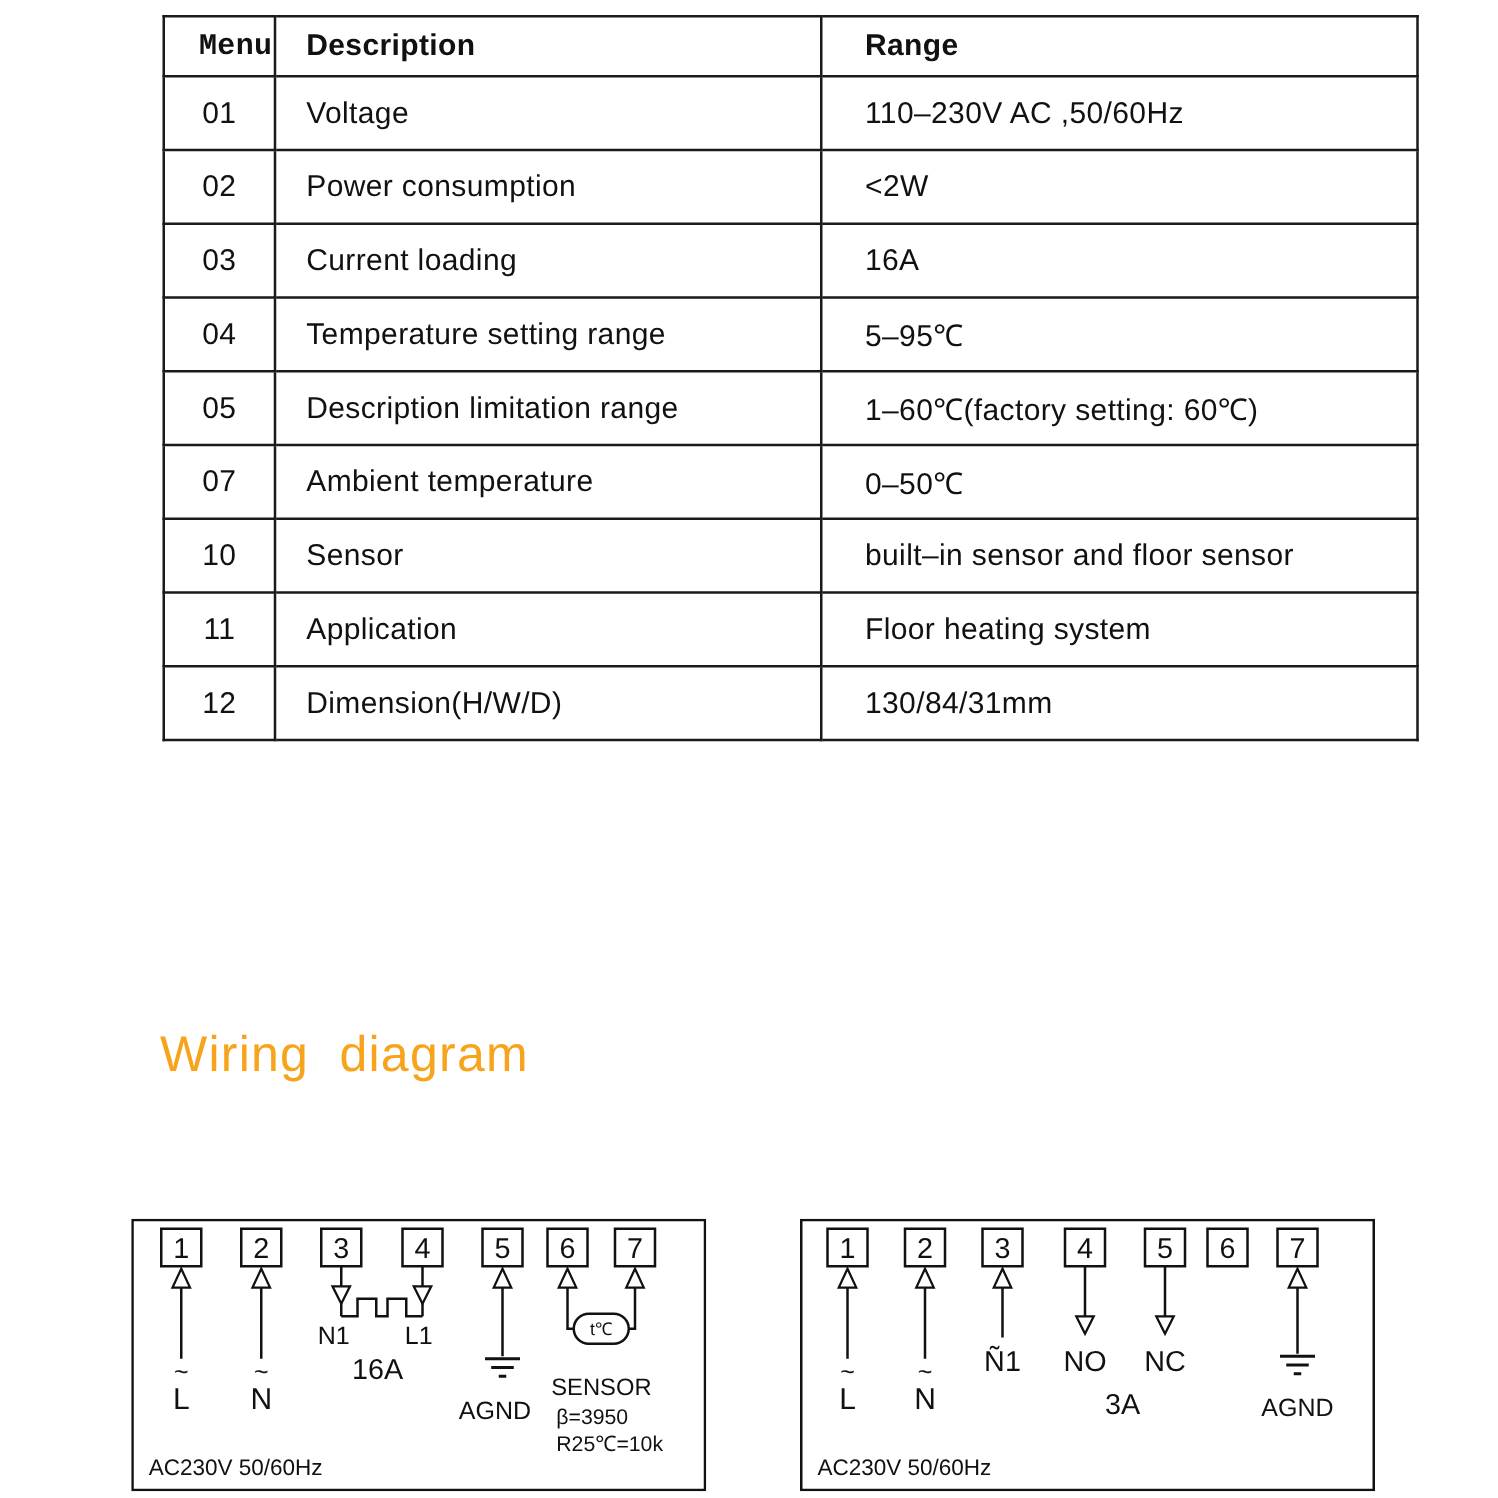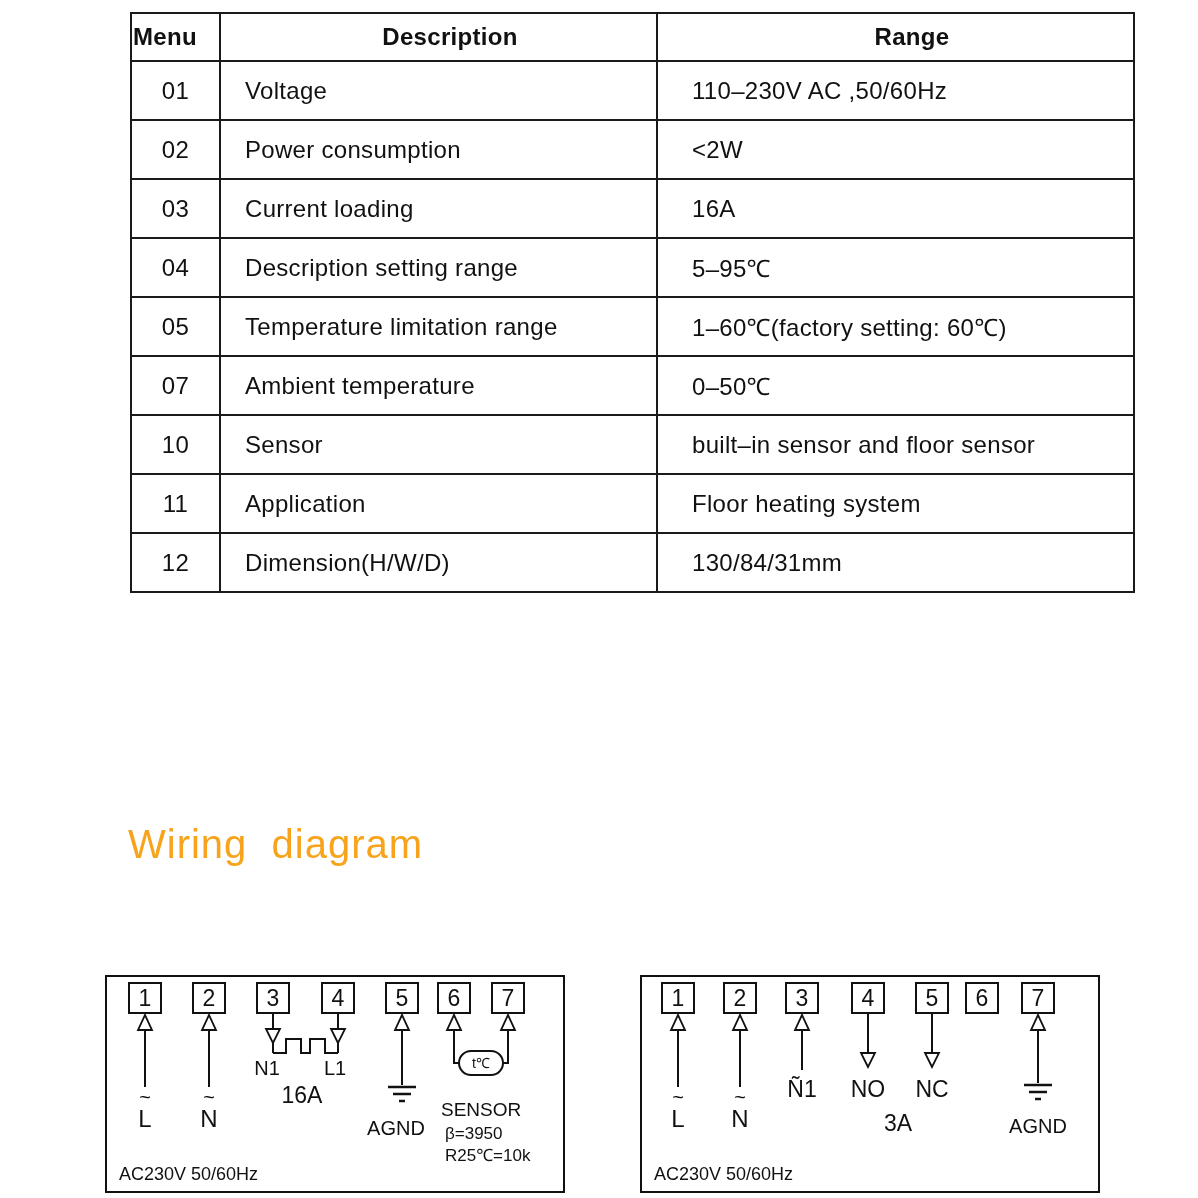--- a/index.html
+++ b/index.html
@@ -9,24 +9,24 @@
   }
   
   .spec-table {
     position:absolute; left:130px; top:12px;
     border-collapse:collapse; table-layout:fixed;
   }
   .spec-table th, .spec-table td {
     border:2px solid #1a1a1a; font-size:24px; vertical-align:middle;
     letter-spacing:0.3px; overflow:hidden; white-space:nowrap;
   }
-  .spec-table th { font-weight:bold; height:44px; text-align:center; }
+  .spec-table th { font-weight:bold; height:44px; text-align:left; }
   .spec-table td { font-weight:normal; height:55px;margin-top:48px; }
   .col-menu  { width:85px;  text-align:center; }
-  th.col-menu { text-align:left; }
+  th.col-menu { text-align:right;font-family:Liberation Mono, monospace; }
   .col-desc  { width:410px; padding-left:24px; }
   .col-range { width:440px; padding-left:34px; }
   
   .wiring-title {
     position:absolute; left:112px; top:806px; margin:16px;
     font-size:40px; font-weight:400; color:#F7A41C; white-space:pre;
     letter-spacing:1px;
   }
   
   .diagram { position:absolute; top:975px; }
@@ -70,26 +70,26 @@
       <td class="col-desc">Power consumption</td>
       <td class="col-range">&lt;2W</td>
     </tr>
     <tr>
       <td class="col-menu">03</td>
       <td class="col-desc">Current loading</td>
       <td class="col-range">16A</td>
     </tr>
     <tr>
       <td class="col-menu">04</td>
-      <td class="col-desc">Description setting range</td>
+      <td class="col-desc">Temperature setting range</td>
       <td class="col-range">5–95℃</td>
     </tr>
     <tr>
       <td class="col-menu">05</td>
-      <td class="col-desc">Temperature limitation range</td>
+      <td class="col-desc">Description limitation range</td>
       <td class="col-range">1–60℃(factory setting: 60℃)</td>
     </tr>
     <tr>
       <td class="col-menu">07</td>
       <td class="col-desc">Ambient temperature</td>
       <td class="col-range">0–50℃</td>
     </tr>
     <tr>
       <td class="col-menu">10</td>
       <td class="col-desc">Sensor</td>

